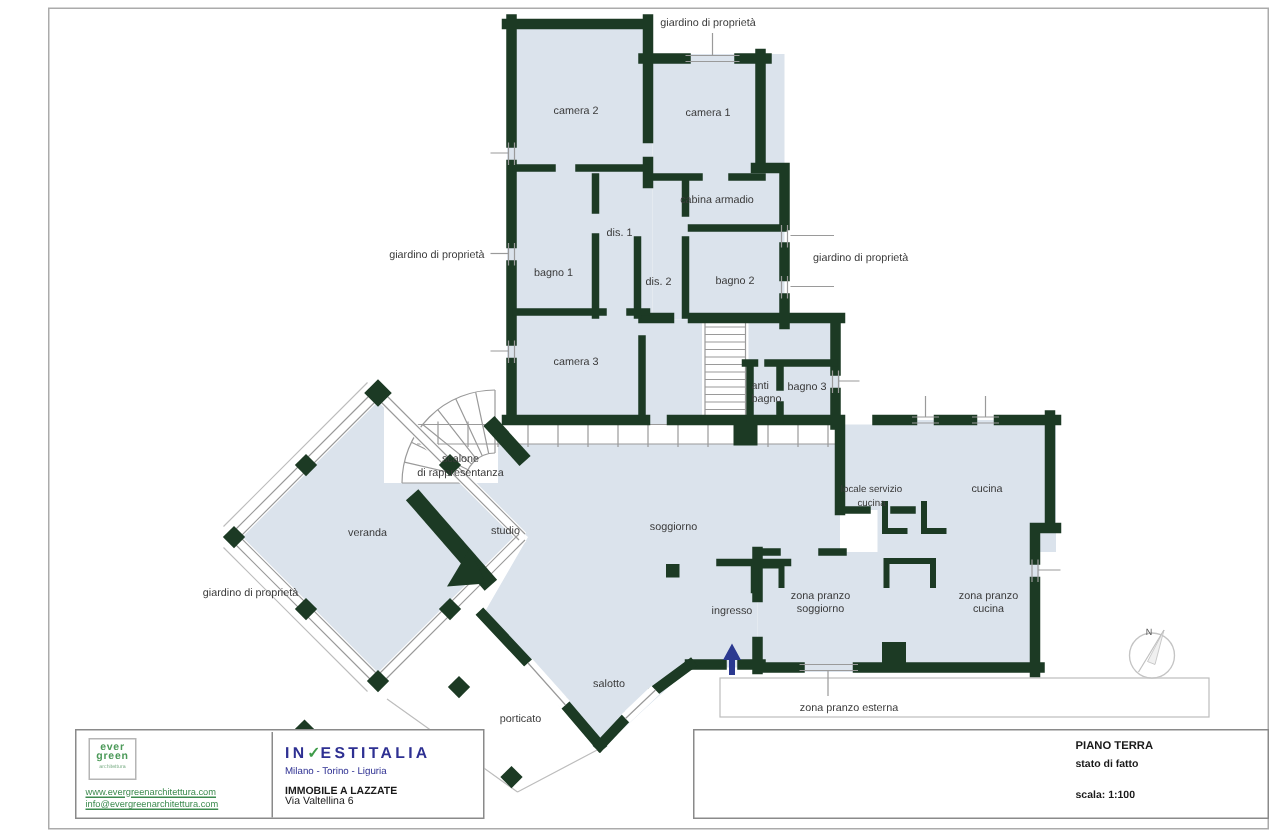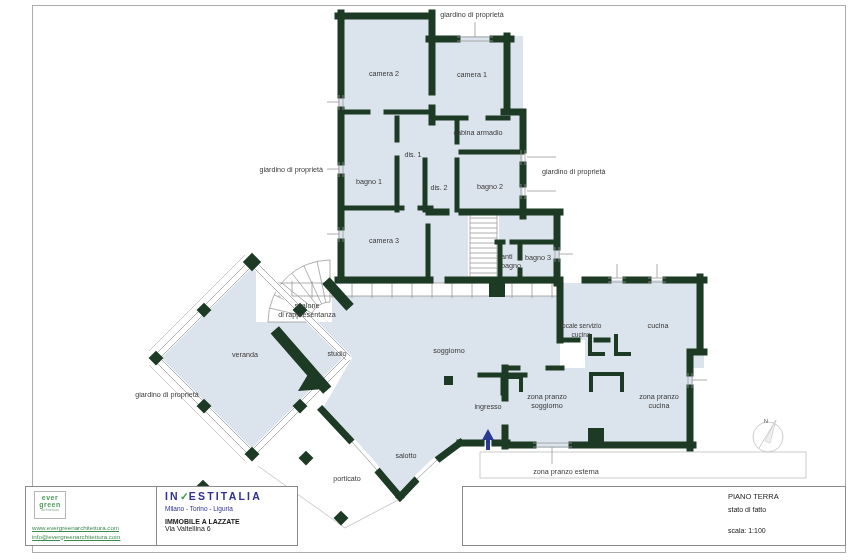--- a/index.html
+++ b/index.html
@@ -17,35 +17,35 @@
   .wall4{stroke:#1c3a24;stroke-width:4;fill:none;stroke-linecap:square;}
   .wsolid{fill:#1c3a24;stroke:none;}
   .thin{stroke:#9a9a9a;stroke-width:0.8;fill:none;}
   .thinlt{stroke:#bdbdbd;stroke-width:0.8;fill:none;}
   .whiteband{stroke:#ffffff;stroke-width:8;fill:none;}
   .lbl{font-size:7.2px;fill:#3a3a3a;}
   .lblsm{font-size:6.5px;fill:#3a3a3a;}
 
   
   .tb{position:absolute;background:#fff;border:1px solid #8a8a8a;display:flex;}
-  .tb-left{left:25px;top:486px;width:271px;height:58px;}
+  .tb-left{left:50px;top:486px;width:271px;height:58px;align-items:center;}
   .tb-right{left:462px;top:486px;width:382px;height:58px;display:block;}
   .tb-cell1{width:131px;border-right:1px solid #8a8a8a;padding:3px 6px;box-sizing:border-box;}
   .tb-cell2{flex:1;padding:3px 8px;box-sizing:border-box;}
   .logo-box{width:32px;height:28px;border:1px solid #b5b5b5;margin:1px 0 5px 2px;
         text-align:center;padding-top:3px;box-sizing:border-box;}
   .logo-line{font-size:7px;font-weight:bold;color:#4c9a59;line-height:6.5px;letter-spacing:.5px;}
   .logo-sub{font-size:3.5px;color:#7fb08a;line-height:4px;}
   .url{font-size:6.2px;color:#3d8b4f;line-height:8.5px;text-decoration:underline;}
   .company{font-size:10.5px;font-weight:bold;color:#2e3092;letter-spacing:2.2px;}
   .company .chk{color:#3f9c49;letter-spacing:0;}
   .cities{font-size:6.5px;color:#2e3092;margin-top:3px;}
   .project{font-size:7px;font-weight:bold;color:#1a1a1a;margin-top:6px;}
   .address{font-size:7px;color:#1a1a1a;}
-  .tb-right-inner{position:absolute;left:265px;top:5px;}
+  .tb-right-inner{position:absolute;left:254px;top:5px;font-weight:bold;}
   .sheet-title{font-size:7.5px;color:#1a1a1a;}
   .sheet-status{font-size:7px;color:#1a1a1a;margin-top:5px;}
   .sheet-scale{font-size:7px;color:#1a1a1a;margin-top:14px;}
 </style>
 </head>
 <body>
 
 <div class="page">
 
   <svg class="plan" viewBox="0 0 853 560">

